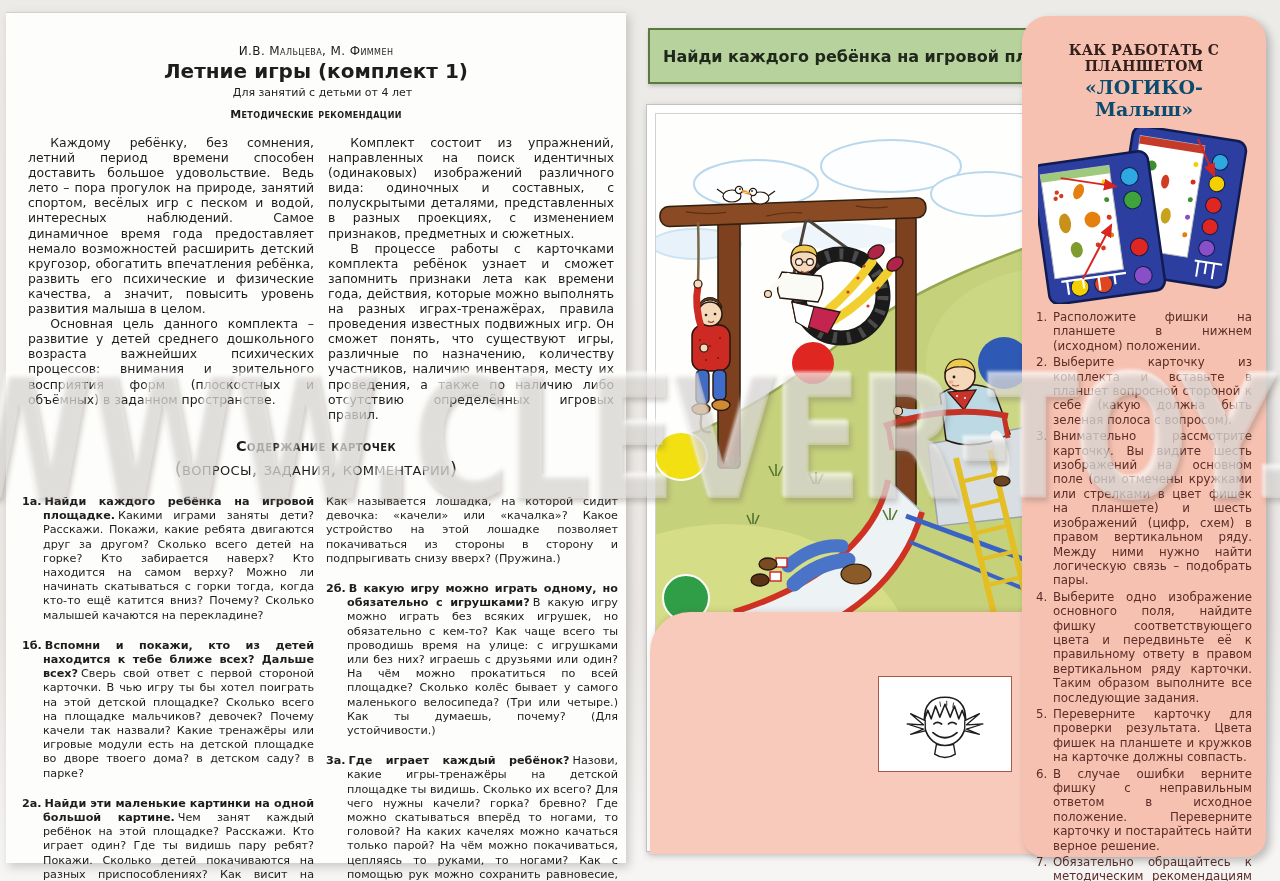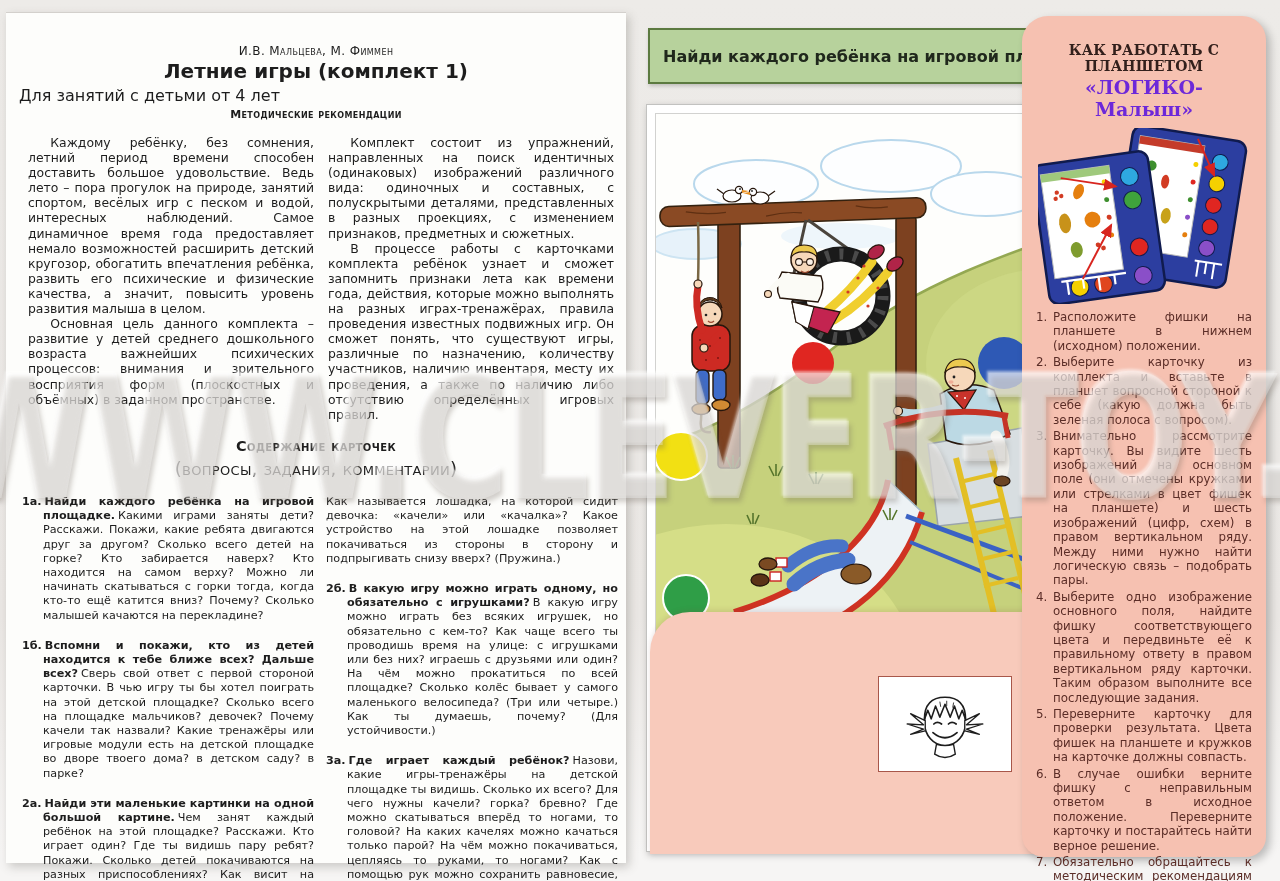--- a/index.html
+++ b/index.html
@@ -5,21 +5,21 @@
   html,body{margin:0;padding:0;}
   .stage{position:relative;width:1280px;height:881px;overflow:hidden;
          background:linear-gradient(#edebe8 0%,#eae7e4 70%,#f6f5f4 97%);
          font-family:"DejaVu Sans","Liberation Sans",sans-serif;color:#1d1d1d;}
   
   .left-page{position:absolute;left:6px;top:12px;width:620px;height:850px;background:#fdfdfb;
              border-top:1px solid #d3d0cc;box-shadow:3px 4px 9px rgba(90,85,80,.28);}
   .lp-authors{position:absolute;top:31px;left:0;right:0;text-align:center;font-size:12px;
               letter-spacing:.4px;font-variant-caps:small-caps;font-weight:500;}
   .lp-title{position:absolute;top:46px;left:0;right:0;text-align:center;font-size:20px;font-weight:bold;}
-  .lp-subtitle{position:absolute;top:73px;left:13px;right:0;font-size:16px;}
+  .lp-subtitle{position:absolute;top:73px;left:13px;right:0;text-align:center;font-size:11px;}
   .lp-heading{position:absolute;top:95px;left:0;right:0;text-align:center;font-size:11px;
               font-weight:600;font-variant-caps:small-caps;letter-spacing:.4px;}
   .lp-cols{position:absolute;top:122px;left:22px;right:12px;display:flex;gap:14px;}
   .lp-col{flex:1 1 0;}
   .para{margin:0;font-size:12.4px;line-height:15.1px;text-align:justify;text-indent:1.8em;}
   .lp-contents-heading{position:absolute;top:425px;left:0;right:0;text-align:center;font-size:14.5px;
               font-weight:600;font-variant-caps:small-caps;letter-spacing:.4px;}
   .lp-contents-sub{position:absolute;top:445px;left:0;right:0;text-align:center;font-size:18px;
               font-variant-caps:small-caps;letter-spacing:.3px;}
   .lp-items{position:absolute;top:466px;left:16px;right:8px;display:flex;gap:12px;}
@@ -40,21 +40,21 @@
         border-radius:40px 6px 0 0;box-shadow:0 -2px 5px rgba(120,70,60,.15);}
   .face-box{position:absolute;left:228px;top:64px;width:134px;height:96px;background:#fff;
             border:1px solid #a8574a;box-sizing:border-box;display:flex;align-items:center;justify-content:center;}
   .face-box svg{width:86px;height:86px;}
   .panel{position:absolute;left:1022px;top:16px;width:244px;height:841px;background:#f6c1b1;
          border-radius:26px 24px 20px 22px;box-shadow:4px 4px 9px rgba(0,0,0,.24);
          box-sizing:border-box;padding:26px 14px 10px;}
   .panel-title1{text-align:center;font-family:"DejaVu Serif","Liberation Serif",serif;
                 font-size:14px;font-weight:600;color:#33201c;letter-spacing:.2px;}
   .panel-title2{text-align:center;font-family:"DejaVu Serif","Liberation Serif",serif;
-                font-size:19px;font-weight:bold;color:#6d28d9;margin-top:2px;}
+                font-size:19px;font-weight:bold;color:#0c4a6e;margin-top:2px;}
   .tablets{display:block;margin:8px auto 6px;width:212px;height:176px;}
   .steps{margin-top:2px;}
   .step{display:flex;margin-bottom:2px;}
   .snum{flex:0 0 17px;font-size:11.8px;line-height:14.4px;color:#5b2d27;}
   .stext{flex:1 1 auto;font-size:11.8px;line-height:14.4px;color:#5b2d27;text-align:justify;}
   
   .watermark{position:absolute;left:-55px;top:338px;width:1500px;font-size:172px;font-weight:bold;
              white-space:nowrap;letter-spacing:-6px;transform:scaleX(.78);transform-origin:left center;
              color:rgba(255,255,255,.30);
              text-shadow:3px 4px 6px rgba(110,100,90,.30),-2px -2px 3px rgba(255,255,255,.55);

